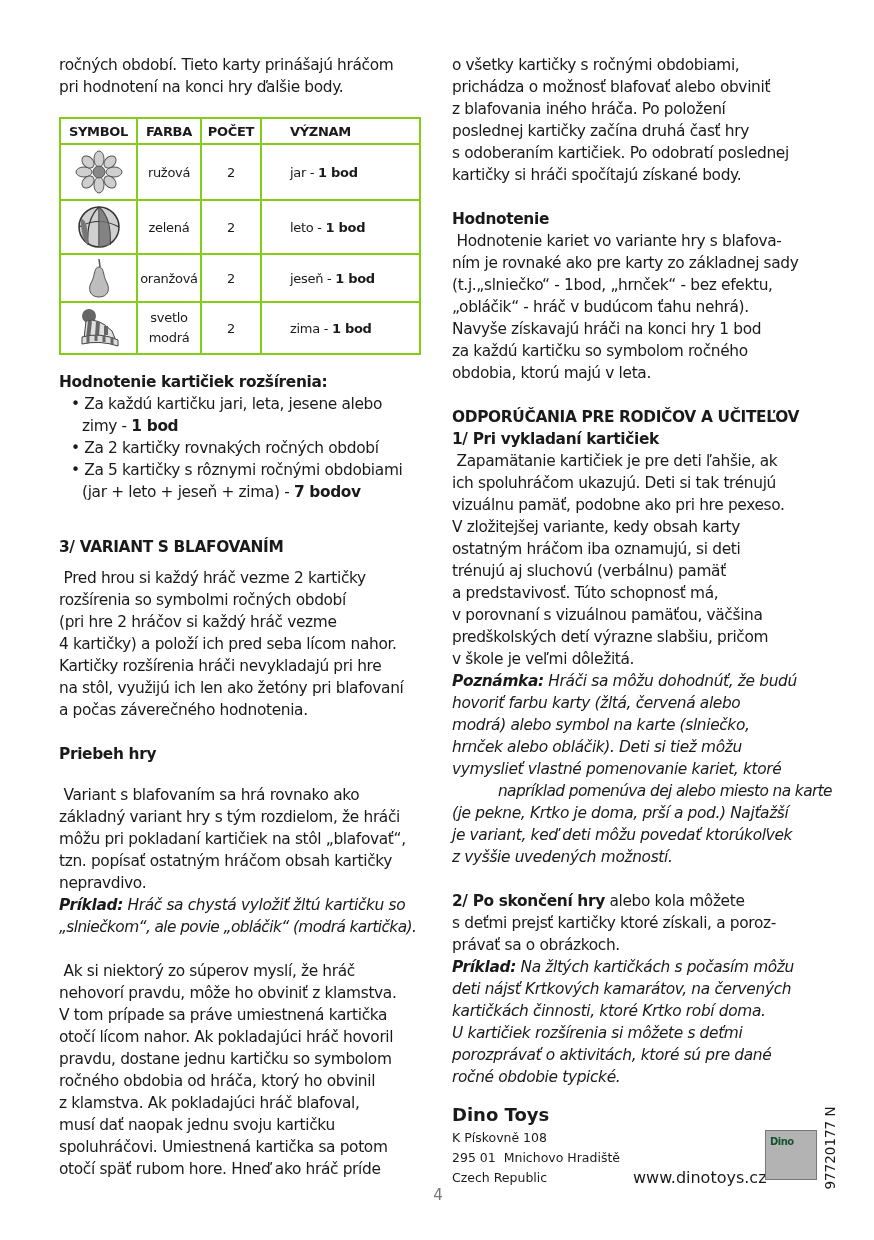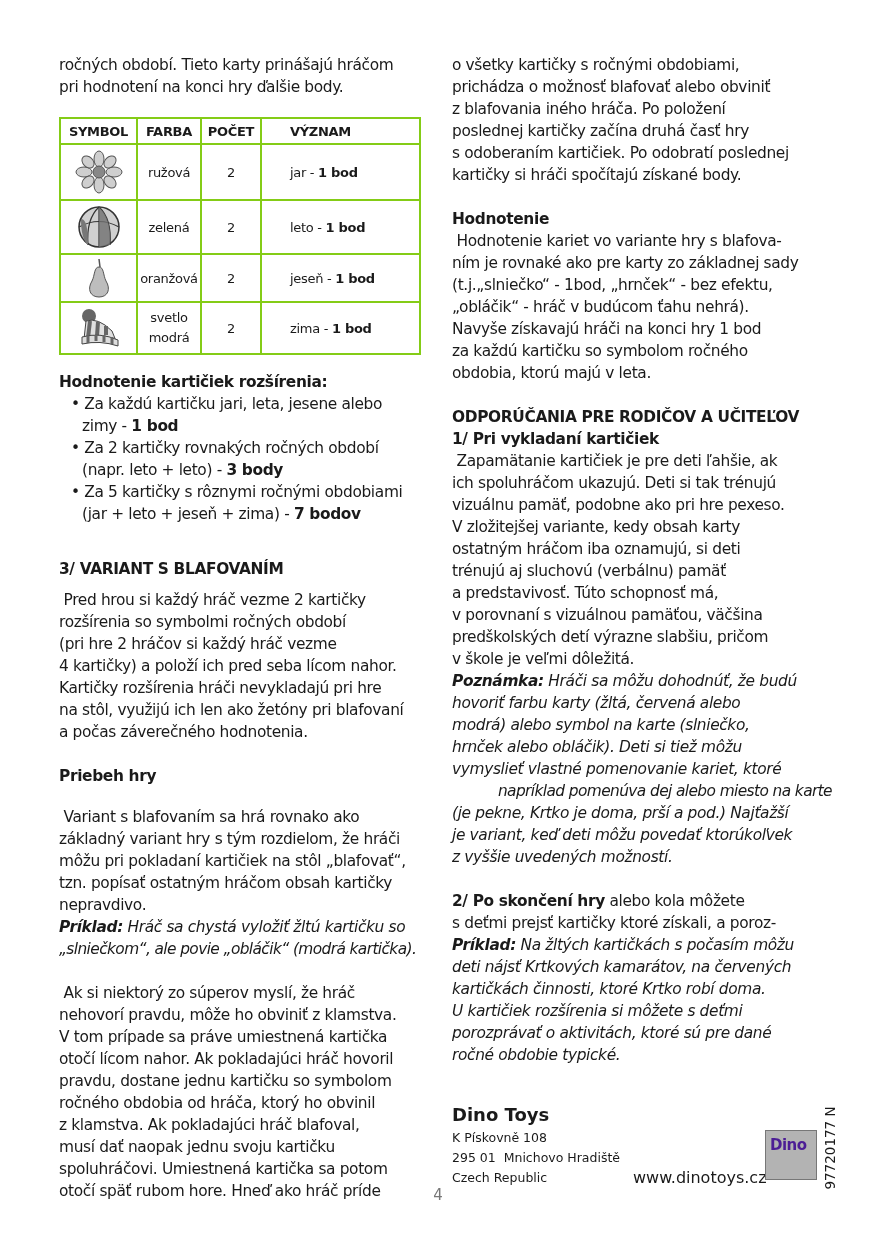--- a/index.html
+++ b/index.html
@@ -25,21 +25,21 @@
   table.seasons tr.r2 td { height: 52px; }
   table.seasons tr.r3 td { height: 46px; }
   table.seasons tr.r4 td { height: 50px; }
   .sym svg { display: block; margin: 0 auto; }
 
   .footer-company { position: absolute; left: 452px; top: 1104px; font-size: 18px; font-weight: bold; }
   .footer-addr { position: absolute; left: 452px; top: 1128px; font-size: 12.5px; line-height: 20px; }
   .footer-web { position: absolute; left: 633px; top: 1168px; font-size: 16px; }
   .logo { position: absolute; left: 765px; top: 1130px; width: 50px; width: 52px; height: 50px;
           border: 1.5px solid #777; background: #b3b3b3; box-sizing: border-box; }
-  .logo span { position: absolute; left: 4px; top: 5px; font-weight: bold; font-size: 15px; color: #4c1d95; letter-spacing: -0.5px; }
+  .logo span { position: absolute; left: 4px; top: 5px; font-weight: bold; font-size: 10px; color: #14532d; letter-spacing: -0.5px; }
   .code { position: absolute; left: 780px; top: 1140px; width: 100px; text-align: center;
           transform: rotate(-90deg); font-size: 13.5px; transform-origin: center; }
   .pagenum { position: absolute; left: 430px; top: 1186px; font-size: 15px; color: #777; width: 16px; text-align: center; }
 </style>
 </head>
 <body>
 
 <div class="col col-left">
   <span class="line">ročných období. Tieto karty prinášajú hráčom</span>
   <span class="line">pri hodnotení na konci hry ďalšie body.</span>
@@ -123,21 +123,20 @@
     <td class="mean"><span>zima - </span><b>1 bod</b></td>
   </tr>
 </tbody>
   </table>
 
 <div class="col col-left" style="top:371px;">
   <span class="h">Hodnotenie kartičiek rozšírenia:</span>
   <span class="bullet"><span>•</span> <span>Za každú kartičku jari, leta, jesene alebo</span></span>
   <span class="bullet-cont"><span>zimy - </span><b>1 bod</b></span>
   <span class="bullet"><span>•</span> <span>Za 2 kartičky rovnakých ročných období</span></span>
-  <span class="bullet-cont"><span>(napr. leto + leto) - </span><b>3 body</b></span>
   <span class="bullet"><span>•</span> <span>Za 5 kartičky s rôznymi ročnými obdobiami</span></span>
   <span class="bullet-cont"><span>(jar + leto + jeseň + zima) - </span><b>7 bodov</b></span>
 
   <div class="gap"></div>
   <div class="gap-s"></div>
 
   <span class="h">3/ VARIANT S BLAFOVANÍM</span>
   <span class="line" style="white-space:pre;margin-top:9px;"> Pred hrou si každý hráč vezme 2 kartičky</span>
   <span class="line">rozšírenia so symbolmi ročných období</span>
   <span class="line">(pri hre 2 hráčov si každý hráč vezme</span>
@@ -211,20 +210,21 @@
   <span class="line i">vymyslieť vlastné pomenovanie kariet, ktoré</span>
   <span class="line i" style="letter-spacing:-0.6px;text-align:right;">napríklad pomenúva dej alebo miesto na karte</span>
   <span class="line i">(je pekne, Krtko je doma, prší a pod.) Najťažší</span>
   <span class="line i">je variant, keď deti môžu povedať ktorúkoľvek</span>
   <span class="line i">z vyššie uvedených možností.</span>
 
   <div class="gap"></div>
 
   <span class="line"><b>2/ Po skončení hry</b><span> alebo kola môžete</span></span>
   <span class="line">s deťmi prejsť kartičky ktoré získali, a poroz-</span>
+  <span class="line">právať sa o obrázkoch.</span>
   <span class="line i"><b>Príklad:</b><span> Na žltých kartičkách s počasím môžu</span></span>
   <span class="line i">deti nájsť Krtkových kamarátov, na červených</span>
   <span class="line i">kartičkách činnosti, ktoré Krtko robí doma.</span>
   <span class="line i">U kartičiek rozšírenia si môžete s deťmi</span>
   <span class="line i">porozprávať o aktivitách, ktoré sú pre dané</span>
   <span class="line i">ročné obdobie typické.</span>
 </div>
 
 <div class="footer-company">Dino Toys</div>
 <div class="footer-addr">

